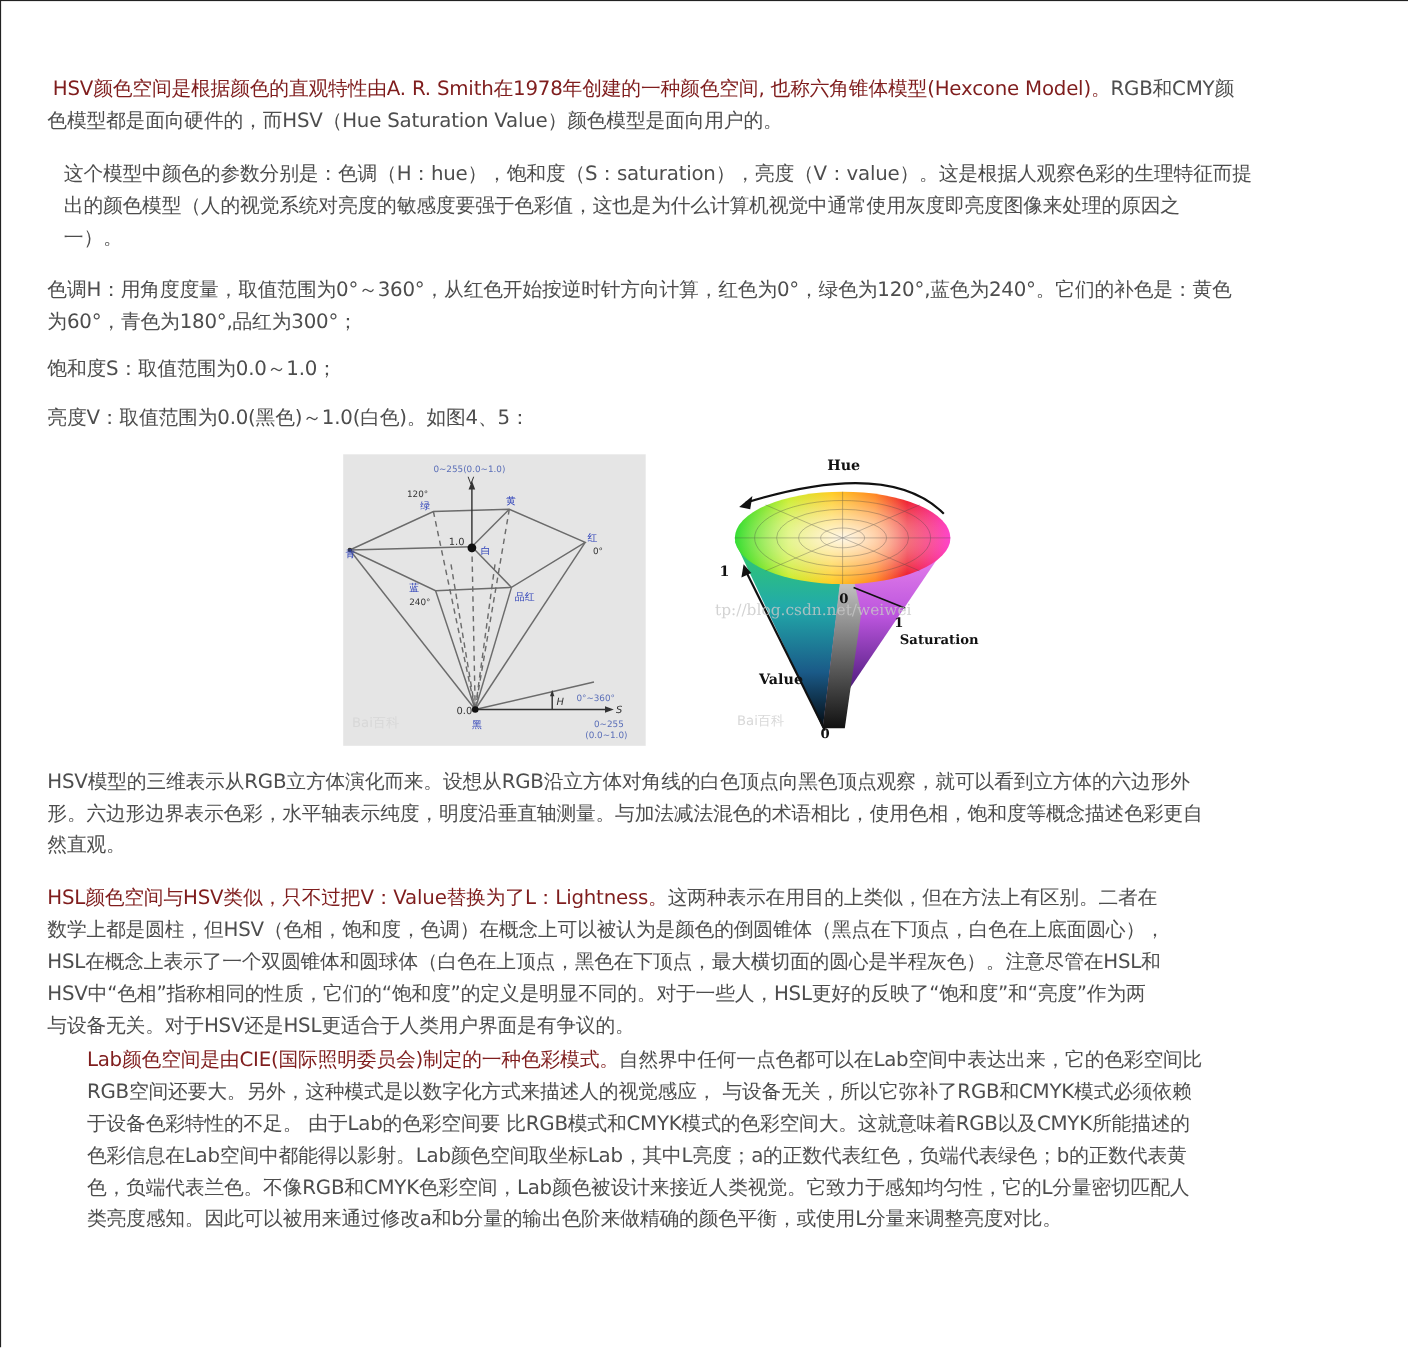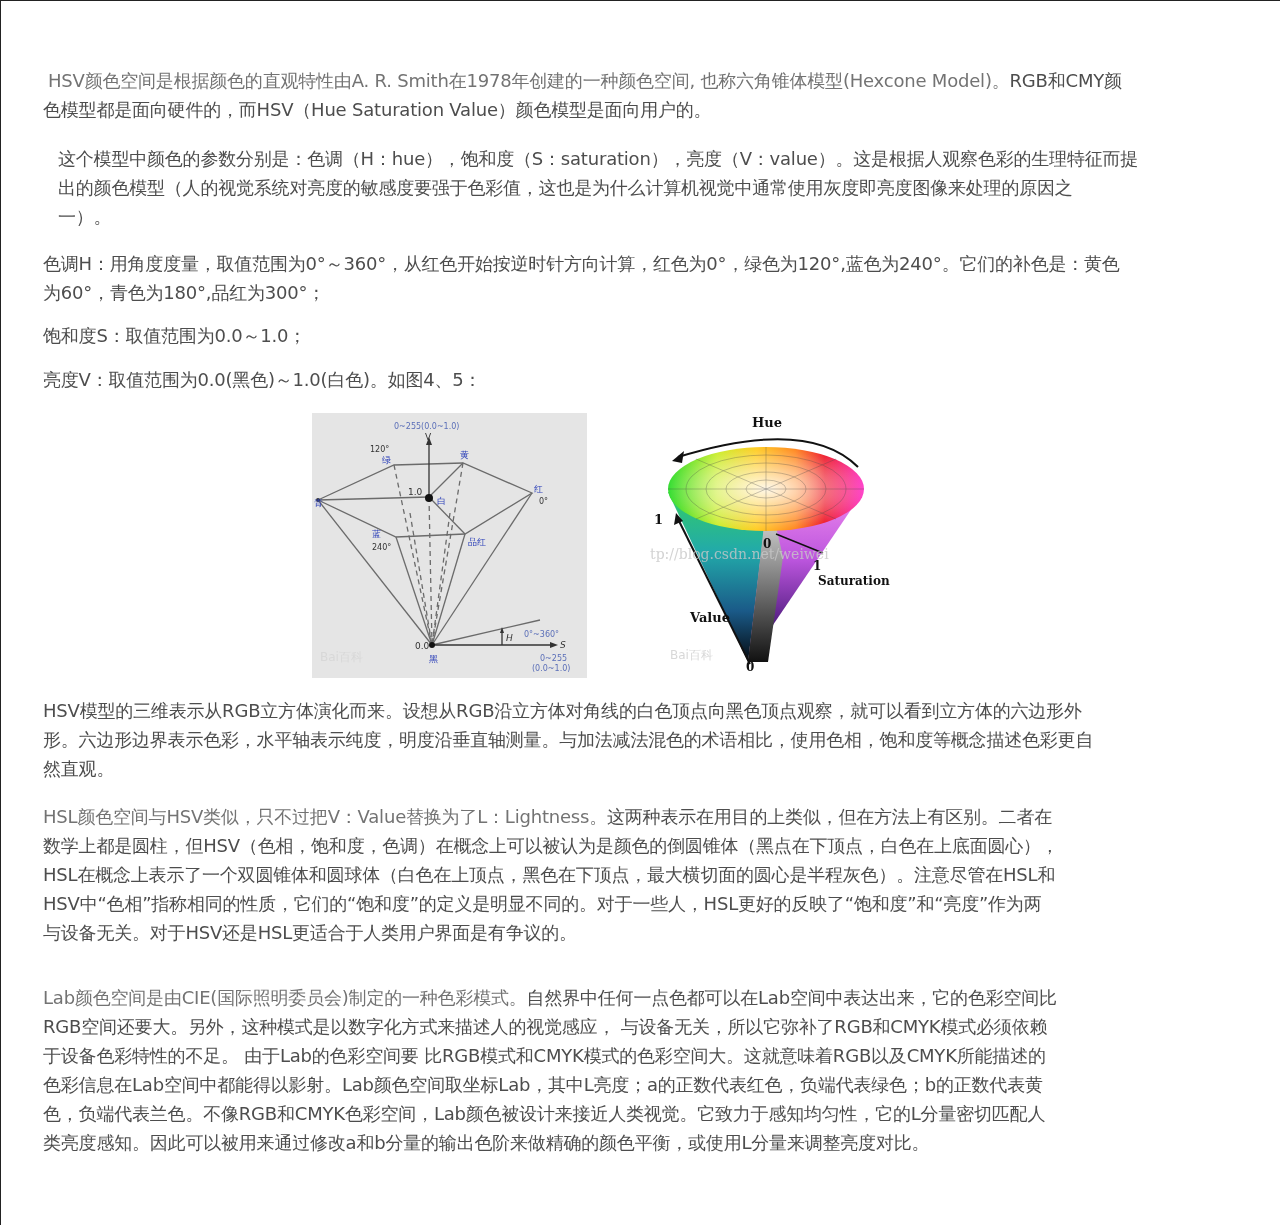--- a/index.html
+++ b/index.html
@@ -11,30 +11,30 @@
   .frame {
     position: absolute; left: 0; top: 0; width: 1279px; height: 1224px;
     border-top: 1px solid #222; border-left: 1px solid #222;
   }
   .content {
     position: absolute; left: 43px; top: 66px; width: 1200px;
   }
   p {
     margin: 0; font-size: 18px; line-height: 29px; letter-spacing: -0.2px;
   }
-  .hl { color: #737373; }
+  .hl { color: #7f1d1d; }
   .p1 { position: absolute; top: 0; left: 5px; width: 1200px; }
   .p1 .l2 { margin-left: -5px; }
   .p2 { position: absolute; top: 78px; width: 1200px; margin-left: 15px; }
   .p3 { position: absolute; top: 183px; width: 1200px; }
   .p4 { position: absolute; top: 255px; }
   .p5 { position: absolute; top: 299px; }
   .p6 { position: absolute; top: 630px; width: 1190px; }
   .p7 { position: absolute; top: 736px; width: 1150px; }
-  .p8 { position: absolute; top: 917px; width: 1150px; }
+  .p8 { position: absolute; top: 883px; width: 1150px; margin-left: 36px; }
   .line { display: block; white-space: nowrap; }
 
   .fig-left { position: absolute; left: 312px; top: 413px; width: 275px; height: 265px; background: #e5e5e5; }
   .fig-right { position: absolute; left: 648px; top: 407px; width: 250px; height: 272px; background: #fff; }
   svg text { font-family: "DejaVu Sans", sans-serif; }
   .serif { font-family: "DejaVu Serif", serif; }
 </style>
 </head>
 <body>
 

